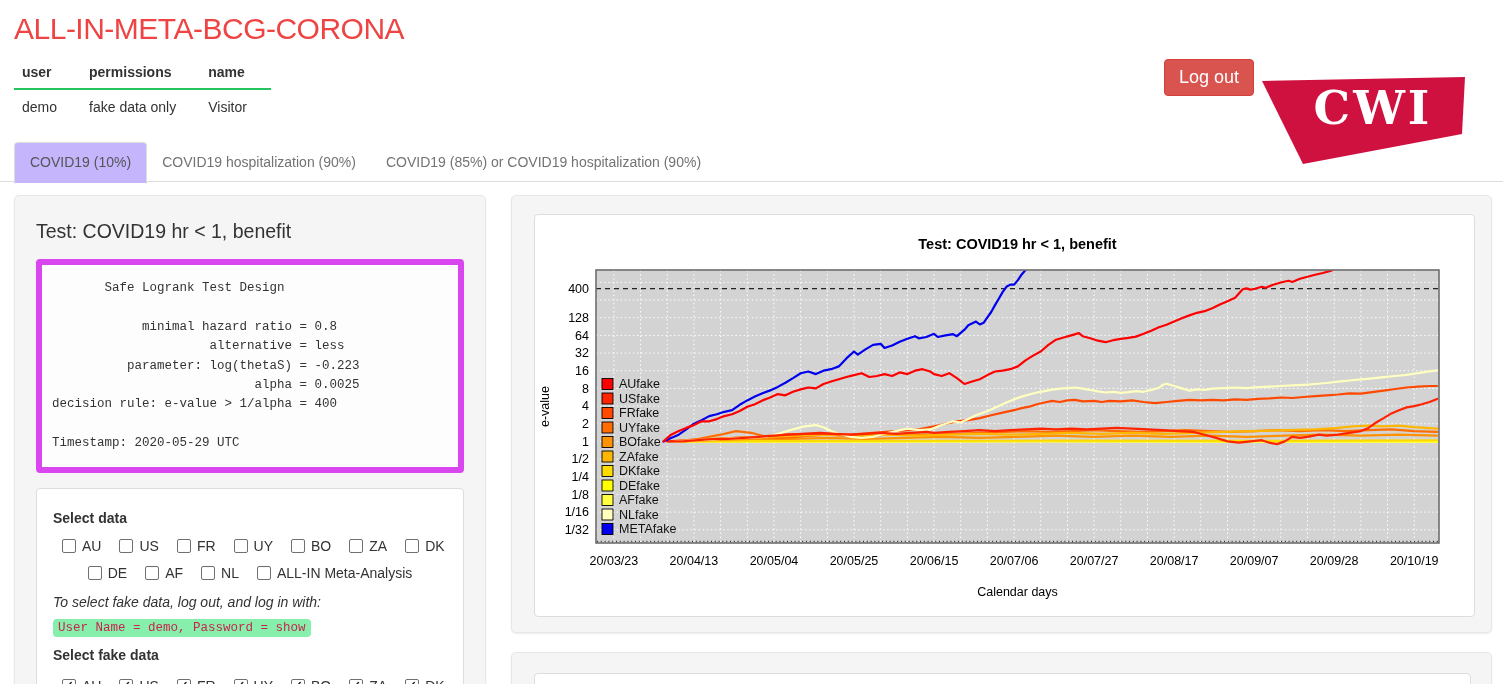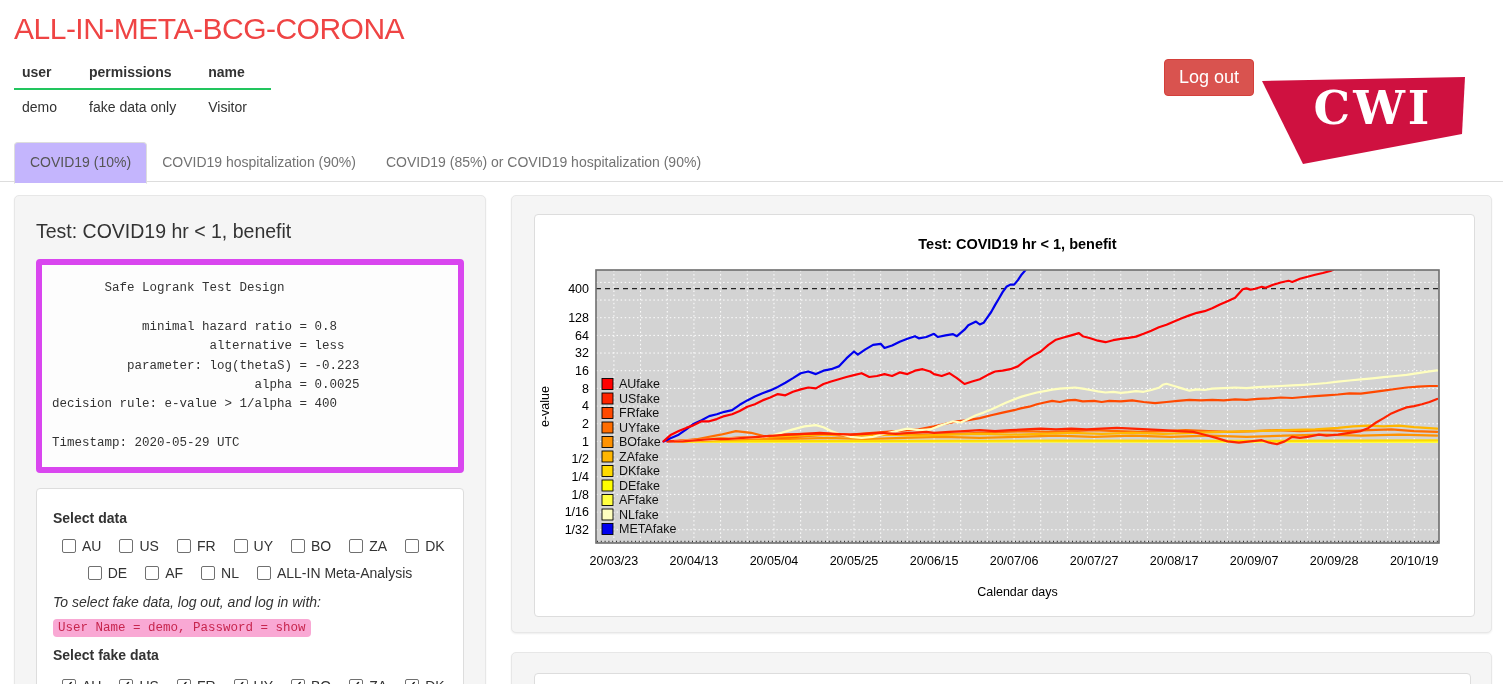--- a/index.html
+++ b/index.html
@@ -43,21 +43,21 @@
     padding:15px 16px 16px 16px; }
   .group-heading { font-size:14px; font-weight:bold; margin:6px 0 12px 0; }
   .cb-rows { text-align:center; margin-bottom:4px; }
   .cb-row { margin-bottom:8px; white-space:nowrap; }
   .cb { display:inline-flex; align-items:center; margin:0 9px; cursor:pointer; font-size:14px; }
   .cb .box { display:inline-flex; align-items:center; justify-content:center;
     width:14px; height:14px; border:1.4px solid #707070; border-radius:2px; background:#fff;
     margin-right:6px; font-size:11px; font-weight:bold; color:#222; line-height:1; }
   .note { font-style:italic; font-size:14px; margin:10px 0 7px 0; }
   code.login { font-family:"Liberation Mono", monospace; font-size:12.5px; color:#c7254e;
-    background:#f9a8d4; padding:2px 5px; border-radius:4px; }
+    background:#86efac; padding:2px 5px; border-radius:4px; }
 
   .chart-panel { position:absolute; left:22px; top:18px; width:941px; height:403px;
     background:#fff; border:1px solid #ddd; border-radius:4px; }
   .chart-panel svg { display:block; }
 
   .bottom-inner { position:absolute; left:22px; top:20px; width:937px; height:60px;
     background:#fff; border:1px solid #ddd; border-radius:4px; }
 </style>
 </head>
 <body>

